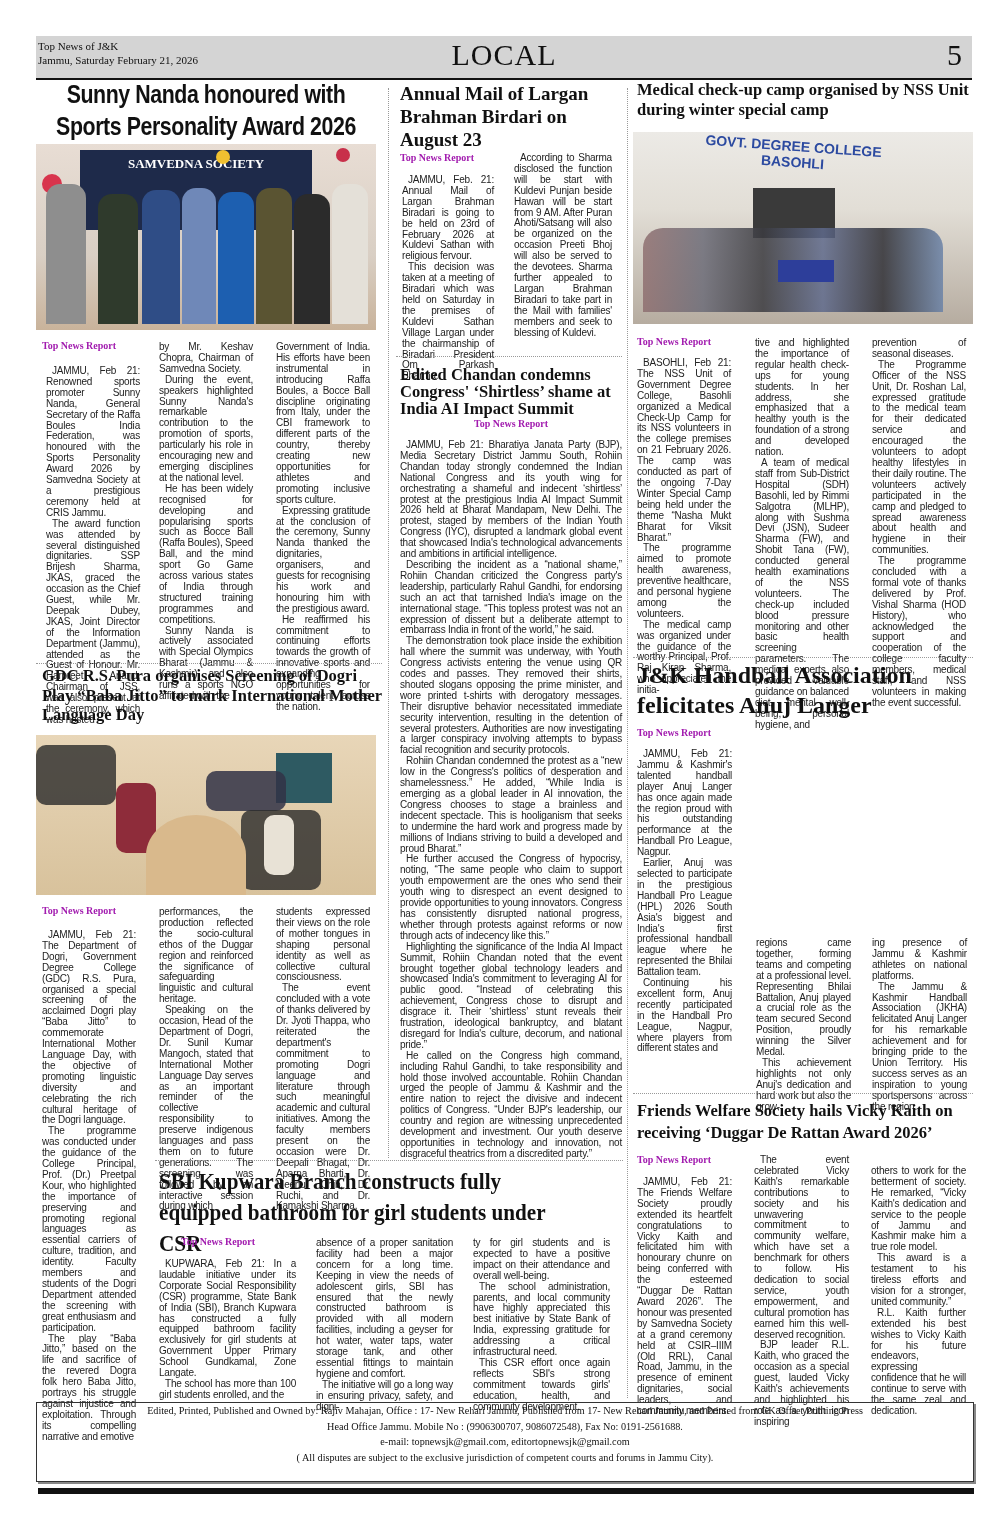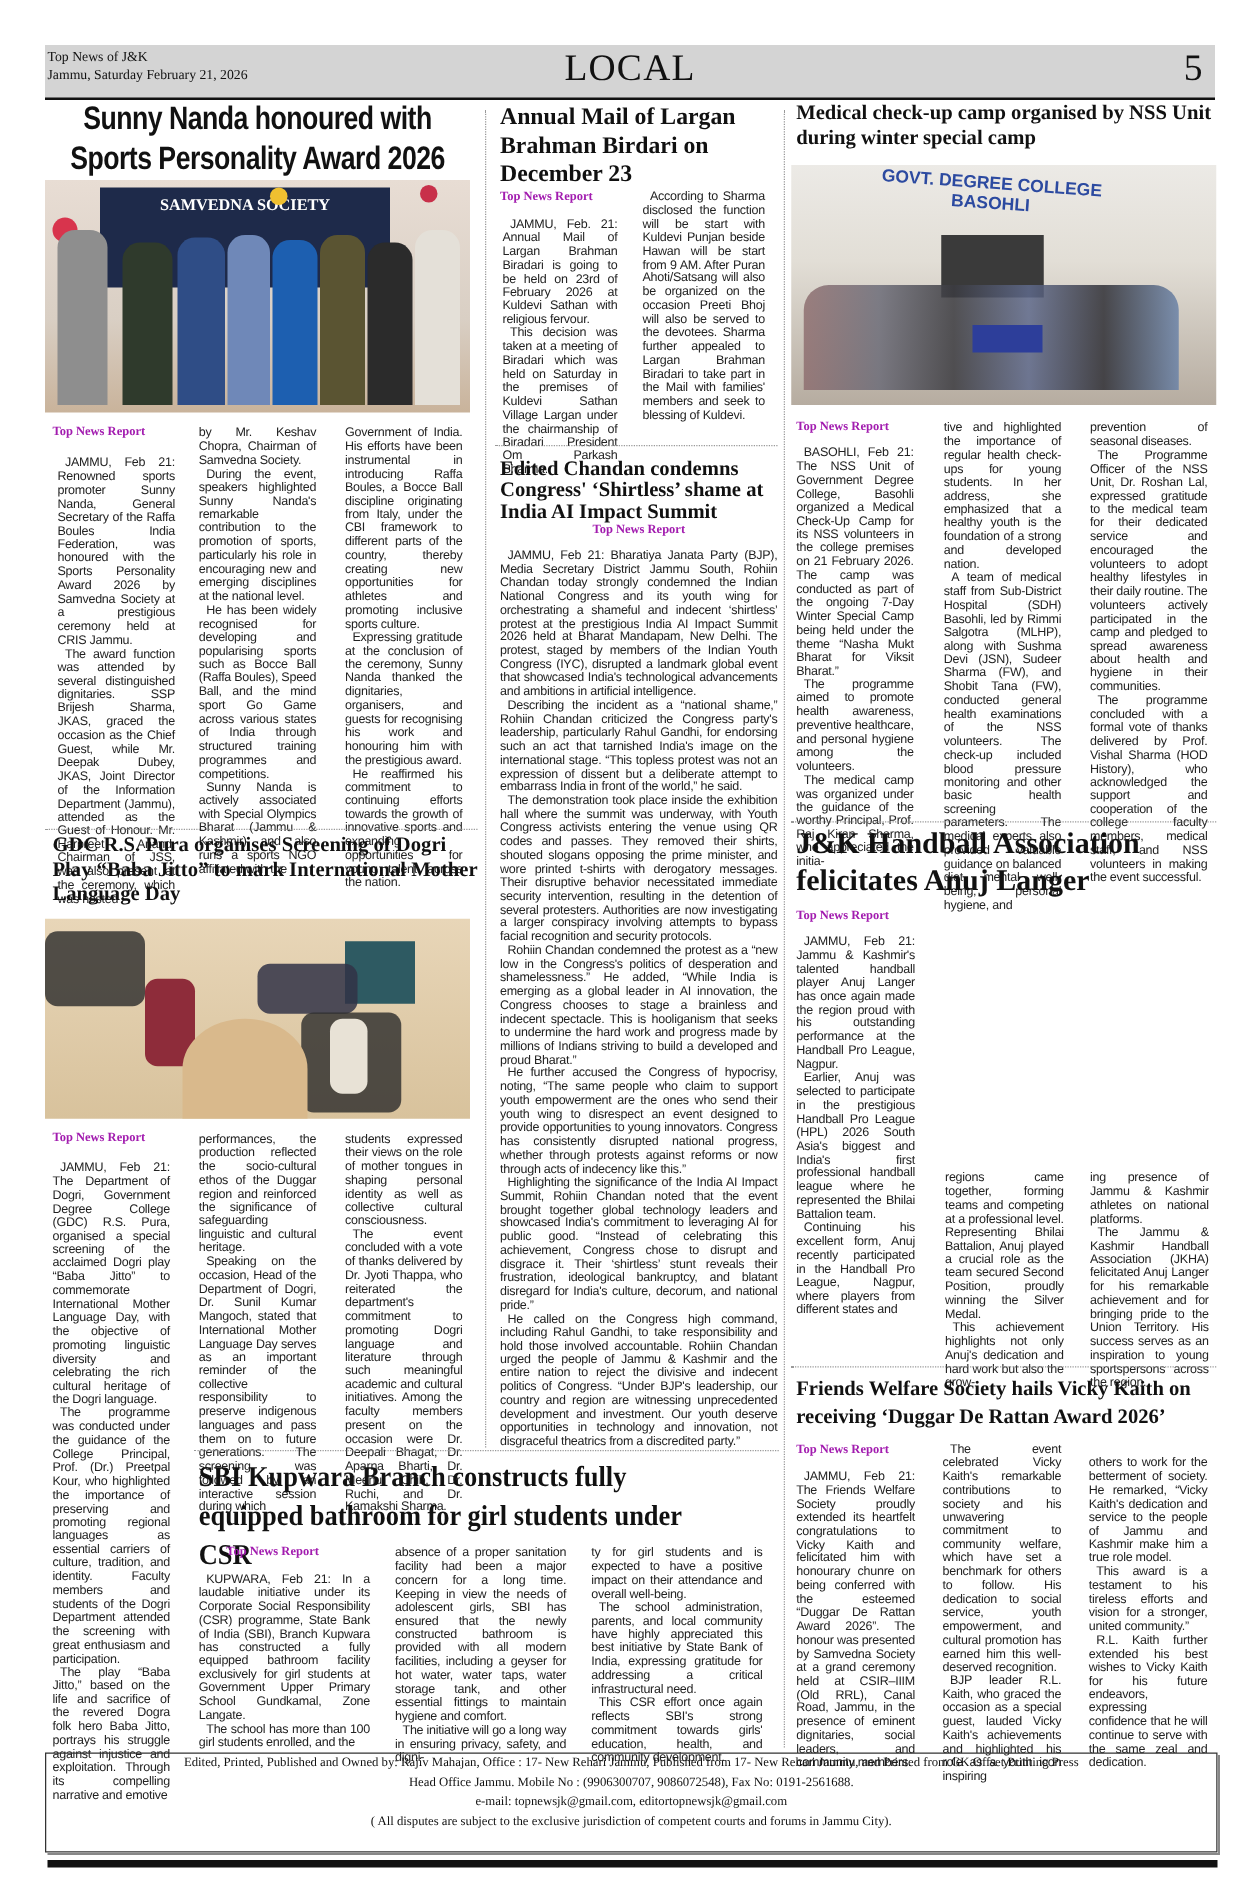--- a/index.html
+++ b/index.html
@@ -70,21 +70,21 @@
   <div class="abs body" style="left:276px;top:342px;width:94px">
     <p style="text-indent:0">Government of India. His efforts have been instrumental in introducing Raffa Boules, a Bocce Ball discipline originating from Italy, under the CBI framework to different parts of the country, thereby creating new opportunities for athletes and promoting inclusive sports culture.</p>
     <p>Expressing gratitude at the conclusion of the ceremony, Sunny Nanda thanked the dignitaries, organisers, and guests for recognising his work and honouring him with the prestigious award.</p>
     <p>He reaffirmed his commitment to continuing efforts towards the growth of innovative sports and expanding opportunities for young talent across the nation.</p>
   </div>
 </section>
 
 <div class="abs hsep" style="left:36px;top:663px;width:346px"></div>
 
 <section>
-  <div class="abs hl-serif" style="left:400px;top:82px;width:210px;font-size:19px;line-height:23px;font-weight:bold">Annual Mail of Largan Brahman Birdari on December 23</div>
+  <div class="abs hl-serif" style="left:400px;top:82px;width:210px;font-size:19px;line-height:23px;font-weight:bold">Annual Mail of Largan Brahman Birdari on August 23</div>
   <div class="abs byline" style="left:400px;top:152px">Top News Report</div>
   <div class="abs body" style="left:402px;top:175px;width:92px">
     <p>JAMMU, Feb. 21: Annual Mail of Largan Brahman Biradari is going to be held on 23rd of February 2026 at Kuldevi Sathan with religious fervour.</p>
     <p>This decision was taken at a meeting of Biradari which was held on Saturday in the premises of Kuldevi Sathan Village Largan under the chairmanship of Biradari President Om Parkash Sharma.</p>
   </div>
   <div class="abs body" style="left:514px;top:153px;width:98px">
     <p>According to Sharma disclosed the function will be start with Kuldevi Punjan beside Hawan will be start from 9 AM. After Puran Ahoti/Satsang will also be organized on the occasion Preeti Bhoj will also be served to the devotees. Sharma further appealed to Largan Brahman Biradari to take part in the Mail with families' members and seek to blessing of Kuldevi.</p>
   </div>
 </section>
 

